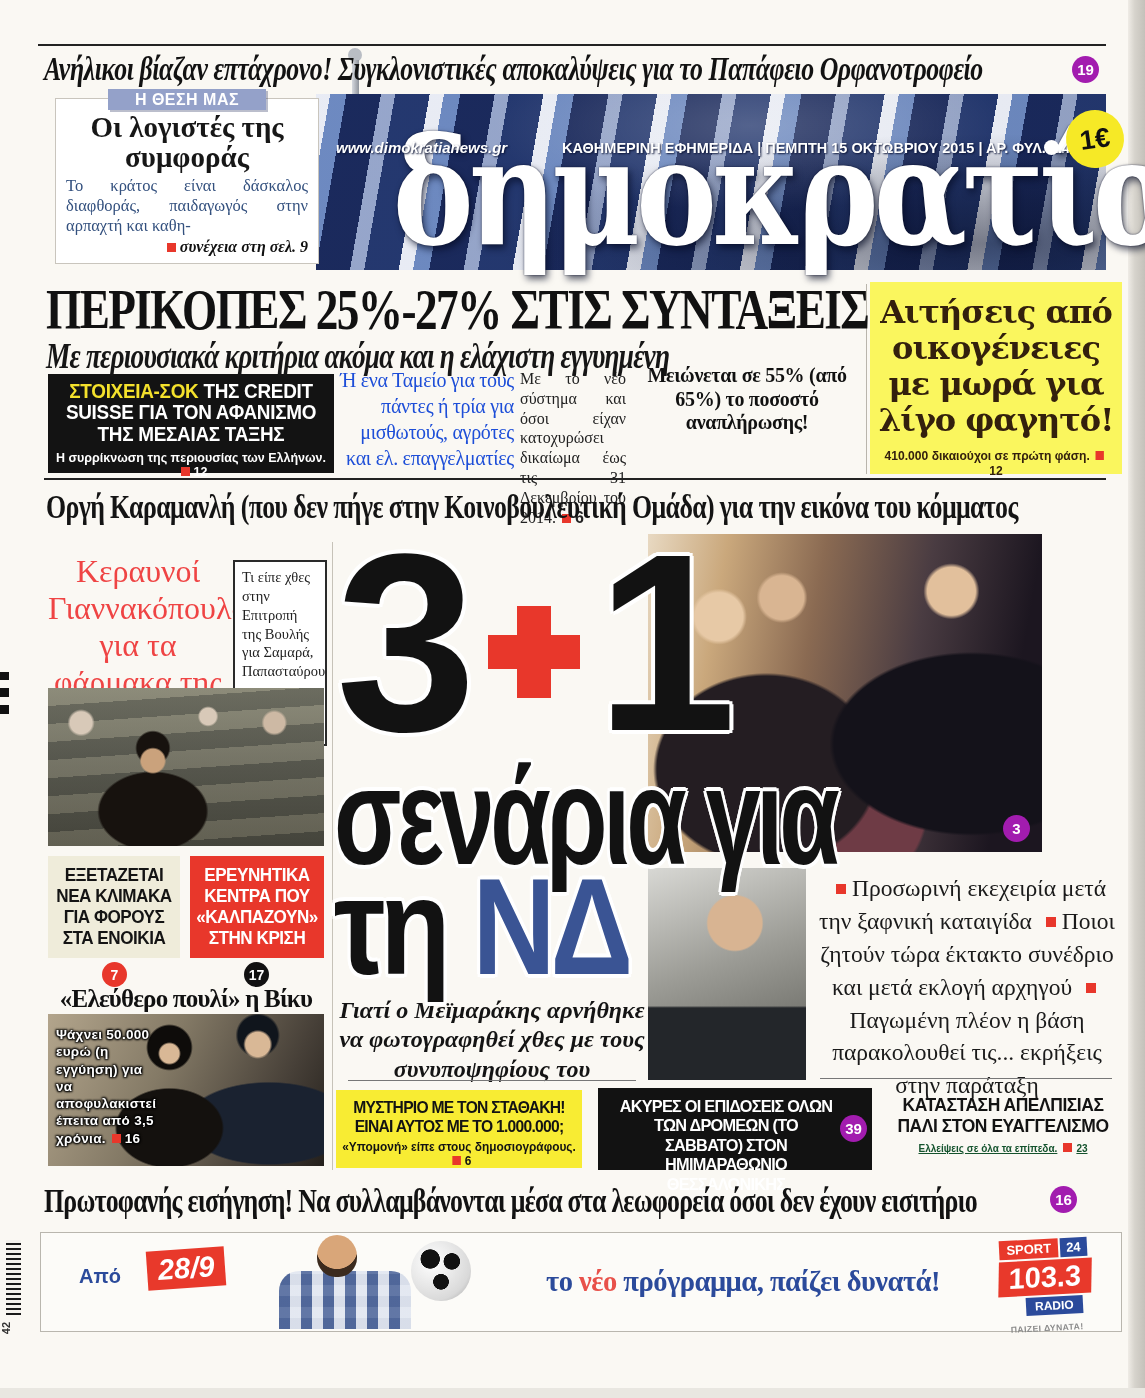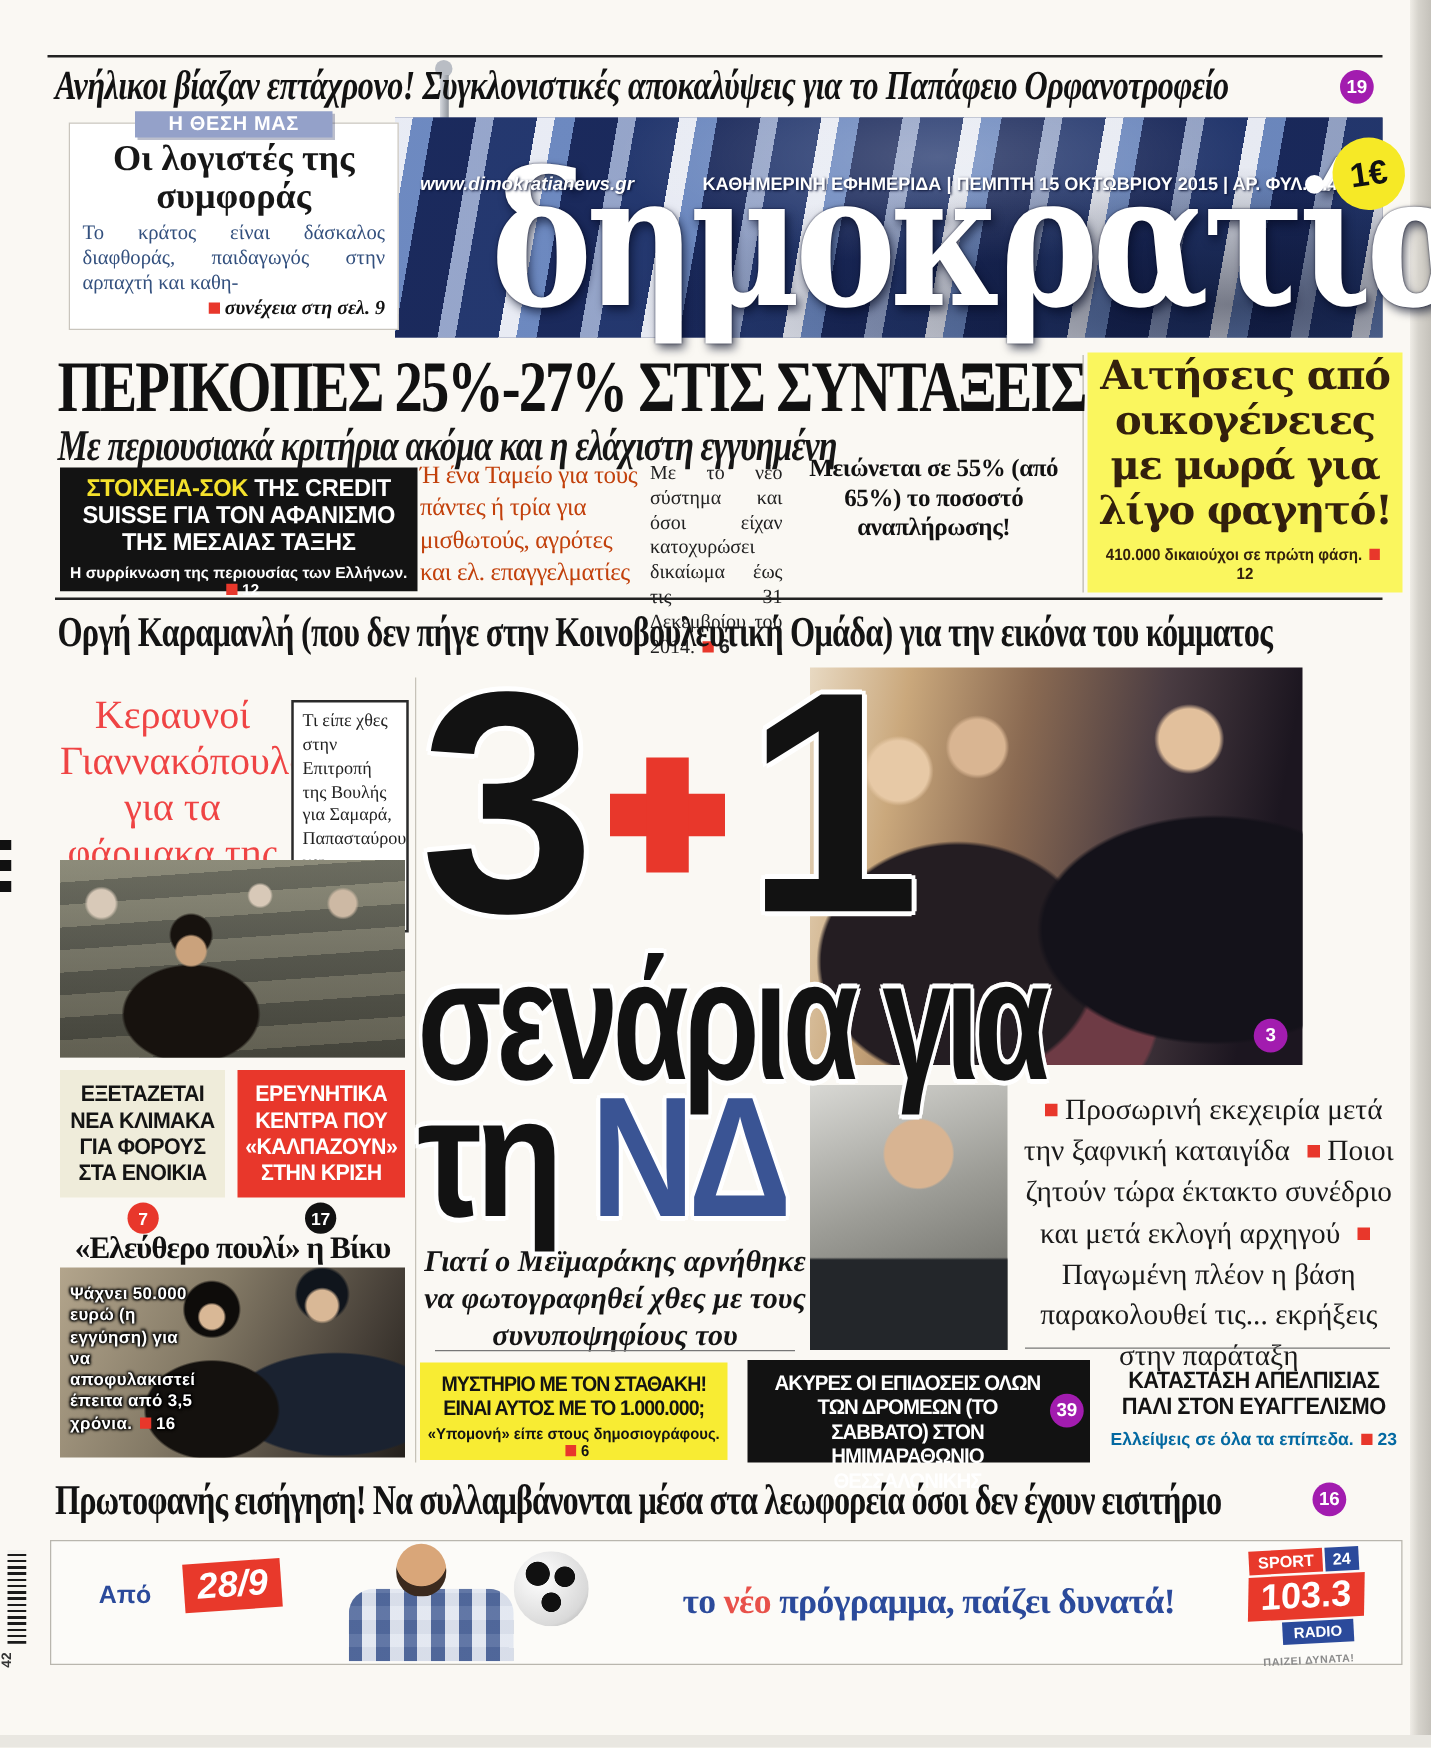--- a/index.html
+++ b/index.html
@@ -49,26 +49,26 @@
   .lead-headline{left:46px;top:281px;white-space:nowrap;font-weight:bold;font-size:58px;line-height:1;letter-spacing:-2px;
     color:#111;transform:scaleX(0.78);transform-origin:0 0;z-index:3;}
   .lead-subhead{left:46px;top:339px;white-space:nowrap;font-weight:bold;font-style:italic;font-size:35px;line-height:1;
     letter-spacing:-1px;color:#161616;transform:scaleX(0.78);transform-origin:0 0;z-index:3;}
   .credit-box{left:48px;top:374px;width:286px;height:99px;background:#131313;text-align:center;padding-top:7px;box-sizing:border-box;}
   .credit-main{font-family:"Liberation Sans",sans-serif;font-weight:bold;font-size:19.5px;line-height:1.1;
     letter-spacing:-0.3px;padding:0 5px;transform:scaleX(0.97);transform-origin:50% 0;}
   .credit-main .hl{color:#f4e12c;} .credit-main .wh{color:#fff;}
   .credit-caption{margin-top:6px;color:#fff;font-family:"Liberation Sans",sans-serif;font-weight:bold;font-size:12.5px;}
   .vrule-lead{left:866px;top:284px;width:1px;height:190px;background:#b9b5ac;}
-  .col1{left:336px;top:367px;width:178px;text-align:left;font-size:20px;line-height:1.3;color:#c2410c;letter-spacing:-0.3px;}
+  .col1{left:336px;top:367px;width:178px;text-align:right;font-size:20px;line-height:1.3;color:#1d4ed8;letter-spacing:-0.3px;}
   .col2{left:520px;top:369px;width:106px;text-align:justify;font-size:16px;line-height:1.24;color:#222;}
   .col3{left:628px;top:362px;width:238px;text-align:center;}
   .col3-red{font-size:25px;line-height:1.14;color:#e05a4e;}
   .col3-black{margin-top:2px;font-weight:bold;font-size:20px;line-height:1.18;color:#111;letter-spacing:-0.3px;}
-  .families-box{left:870px;top:282px;width:252px;height:192px;background:#faf65e;text-align:center;box-sizing:border-box;z-index:2;}
+  .families-box{left:870px;top:282px;width:252px;height:192px;background:#faf65e;text-align:center;padding-top:12px;box-sizing:border-box;z-index:2;}
   .families-title{font-family:"DejaVu Serif",serif;font-weight:bold;font-size:32px;line-height:1.13;color:#33200d;letter-spacing:-1px;}
   .families-caption{margin-top:9px;color:#33200d;font-family:"Liberation Sans",sans-serif;font-weight:bold;font-size:13px;
     transform:scaleX(0.93);transform-origin:50% 0;}
   
   .kicker{left:46px;top:490px;white-space:nowrap;font-weight:bold;font-size:34px;line-height:1;letter-spacing:-0.8px;
     color:#141414;transform:scaleX(0.76);transform-origin:0 0;z-index:3;}
   .vrule-left{left:332px;top:542px;width:1px;height:628px;background:#c6c2b8;}
   
   .gianna-title{left:48px;top:553px;width:180px;text-align:center;font-weight:normal;font-size:32px;line-height:1.16;color:#ef4444;}
   .gianna-note{left:233px;top:560px;width:76px;border:2px solid #2a2a2a;padding:6px 7px;font-size:14.5px;line-height:1.3;color:#222;background:#fff;}
@@ -146,21 +146,21 @@
     letter-spacing:-0.8px;transform:scaleX(0.92);transform-origin:50% 0;}
   .stathakis-caption{margin-top:4px;font-family:"Liberation Sans",sans-serif;font-weight:bold;font-size:12.5px;color:#131313;
     transform:scaleX(0.95);transform-origin:50% 0;}
   .marathon-box{left:598px;top:1088px;width:274px;height:82px;background:#121212;text-align:center;box-sizing:border-box;padding:9px 30px 0 12px;}
   .marathon-text{color:#fff;font-family:"Liberation Sans",sans-serif;font-weight:bold;font-size:17px;line-height:1.14;
     letter-spacing:-0.8px;transform:scaleX(0.96);transform-origin:50% 0;}
   .marathon-ref{position:absolute;right:5px;top:27px;}
   .evangelismos{left:884px;top:1094px;width:238px;text-align:center;}
   .ev-main{font-family:"Liberation Sans",sans-serif;font-weight:bold;font-size:19px;line-height:1.12;color:#131313;
     letter-spacing:-0.5px;transform:scaleX(0.92);transform-origin:50% 0;}
-  .ev-caption{margin-top:6px;font-family:"Liberation Sans",sans-serif;font-weight:bold;font-size:14px;color:#0369a1;}
+  .ev-caption{margin-top:6px;font-family:"Liberation Sans",sans-serif;font-weight:bold;font-size:10px;color:#14532d;text-decoration:underline;}
   
   .bottom-headline{left:44px;top:1184px;white-space:nowrap;font-weight:bold;font-size:34px;line-height:1;letter-spacing:-1px;
     color:#121212;transform:scaleX(0.76);transform-origin:0 0;z-index:3;}
   
   .ad{left:40px;top:1232px;width:1082px;height:100px;background:#fcfbf8;border:1px solid #b9b6ae;box-sizing:border-box;}
   .ad-apo{position:absolute;left:38px;top:32px;font-family:"Liberation Sans",sans-serif;font-weight:bold;font-size:20px;color:#2b4a9b;text-align:right;}
   .ad-date{position:absolute;left:106px;top:16px;background:#e8392b;color:#fff;padding:5px 11px;transform:rotate(-4deg);
     font-family:"Liberation Sans",sans-serif;font-weight:bold;font-style:italic;font-size:29px;line-height:1;}
   .ad-scene{position:absolute;left:210px;top:2px;width:240px;height:94px;}
   .ad-shirt{position:absolute;left:28px;top:36px;width:132px;height:58px;border-radius:20px 20px 0 0;

